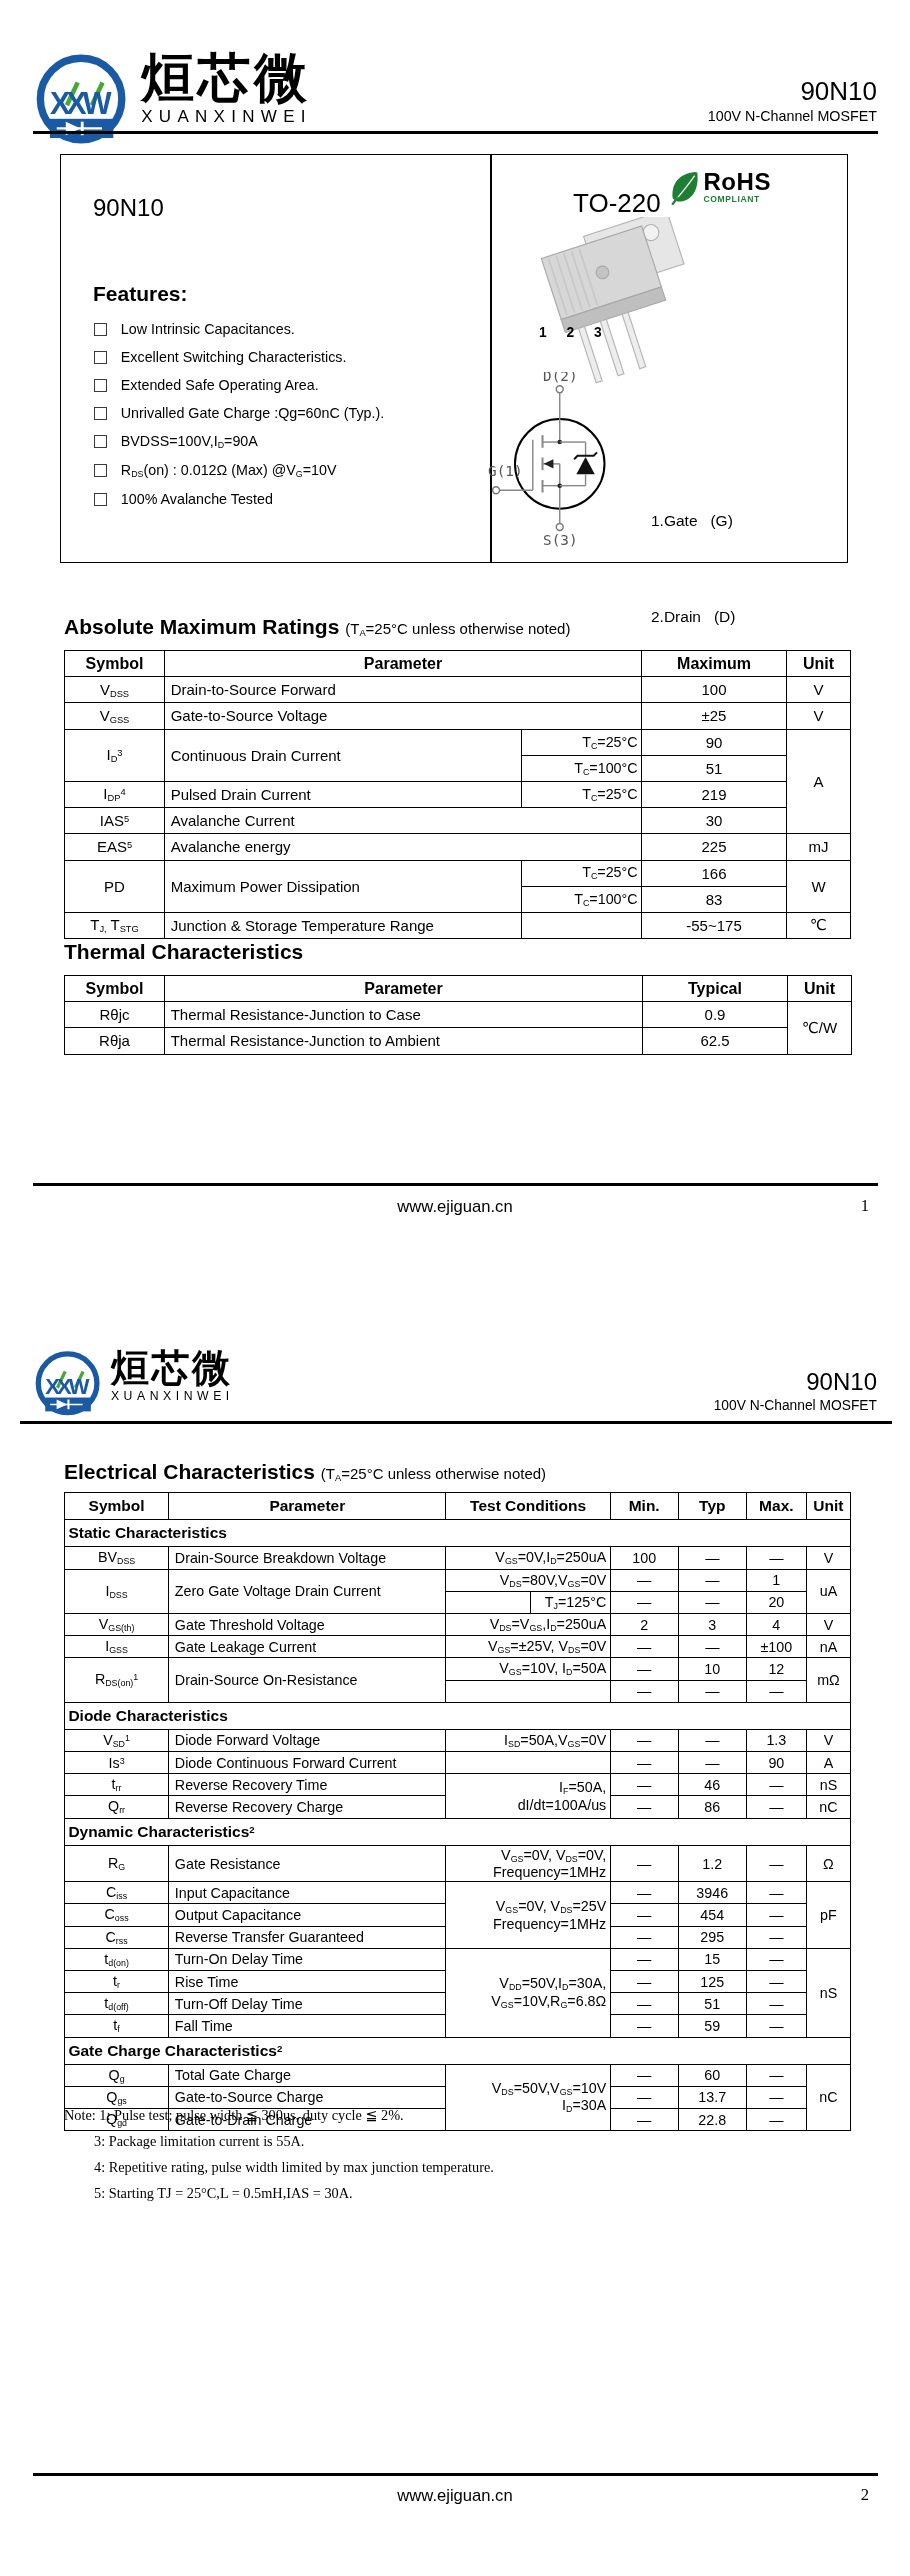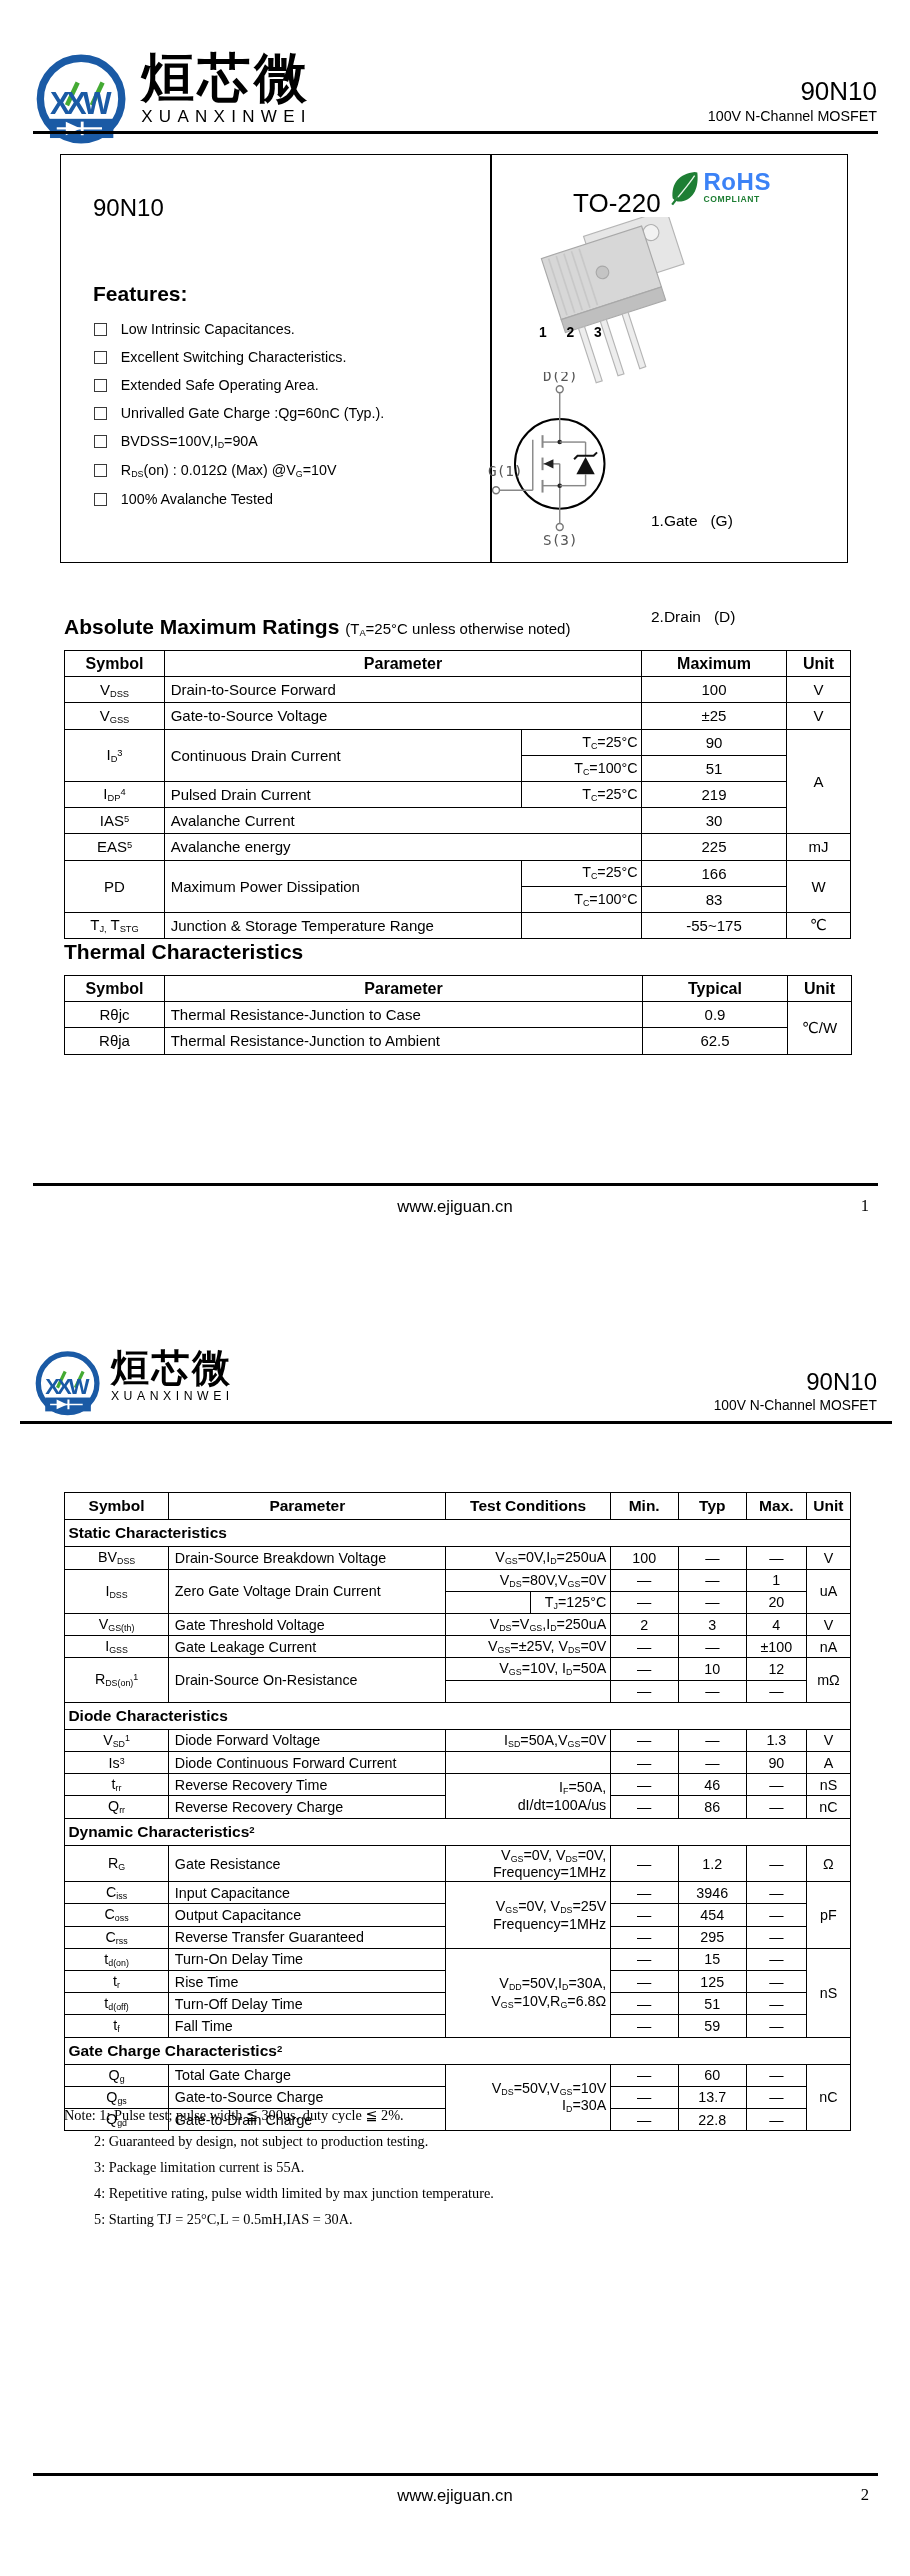--- a/index.html
+++ b/index.html
@@ -26,21 +26,21 @@
   .pbox{position:absolute;left:60px;top:154px;width:786px;height:407px;border:1.7px solid #000;}
   .pbox-divider{position:absolute;left:429px;top:0;width:1.7px;height:100%;background:#000;}
   .pbox-part{position:absolute;left:32px;top:39px;font-size:24px;}
   .features-title{position:absolute;left:32px;top:127px;font-size:21px;font-weight:700;}
   .features{position:absolute;left:33px;top:166px;list-style:none;margin:0;padding:0;}
   .features li{display:flex;align-items:flex-start;margin-bottom:12px;font-size:14.3px;}
   .chk{flex:0 0 auto;width:11px;height:11px;border:1.1px solid #3a3a3a;margin:1.7px 13.8px 0 0;}
   .to220{position:absolute;left:512px;top:33px;font-size:26px;}
   .rohs{position:absolute;left:609px;top:15px;display:flex;align-items:flex-start;}
   .rohs-txt{margin-left:3.4px;line-height:1;}
-  .rohs-t1{font-size:24px;font-weight:800;color:#3b82f6;letter-spacing:0.6px;}
+  .rohs-t1{font-size:24px;font-weight:800;color:#000000;letter-spacing:0.6px;}
   .rohs-t2{font-size:8.6px;font-weight:800;color:#1e7e34;letter-spacing:0.6px;margin-top:1.1px;}
   .pkg{position:absolute;left:453px;top:62px;}
   .pins-label{position:absolute;left:478px;top:170px;font-size:13.8px;font-weight:700;letter-spacing:8px;}
   .mossym{position:absolute;left:427px;top:217px;}
   .pin-legend{position:absolute;left:590px;top:286px;font-size:15.5px;line-height:32px;white-space:pre;}
 
   
   .sec-title{position:absolute;font-size:21px;font-weight:700;white-space:nowrap;}
   .sec-title .paren{font-size:15px;font-weight:400;}
 
@@ -332,20 +332,24 @@
       <div class="brand-en">XUANXINWEI</div>
     </div>
   </div>
 
   <div class="hdr-right">
     <div class="t1">90N10</div>
     <div class="t2">100V N-Channel MOSFET</div>
   </div>
   <div class="rule" style="left:19.5px;top:133px;width:872px;height:3.4px;"></div>
 
+  <div class="sec-title" style="left:64px;top:172px;">
+    <span>Electrical Characteristics</span>
+    <span class="paren">(T<sub>A</sub>=25°C unless otherwise noted)</span>
+  </div>
 
   <table class="tbl elec" style="left:64px;top:204px;width:787px;">
     <colgroup>
         <col style="width:104px">
         <col style="width:277px">
         <col style="width:84px">
         <col style="width:80px">
         <col style="width:68px">
         <col style="width:68px">
         <col style="width:60px">
@@ -554,21 +558,20 @@
       <td class="param">Gate-to-Drain Charge</td>
       <td>—</td>
       <td>22.8</td>
       <td>—</td>
     </tr>
   </tbody>
     </table>
 
   <ul class="notes">
     <li>Note: 1: Pulse test; pulse width ≦ 300us, duty cycle ≦ 2%.</li>
-    <li>2: Guaranteed by design, not subject to production testing.</li>
     <li>3: Package limitation current is 55A.</li>
     <li>4: Repetitive rating, pulse width limited by max junction temperature.</li>
     <li>5: Starting TJ = 25°C,L = 0.5mH,IAS = 30A.</li>
   </ul>
 
   <div class="footer-line" style="top:1185px;"></div>
   <div class="footer-site" style="top:1198px;">www.ejiguan.cn</div>
   <div class="footer-num" style="top:1197px;">2</div>
 </div>
 

